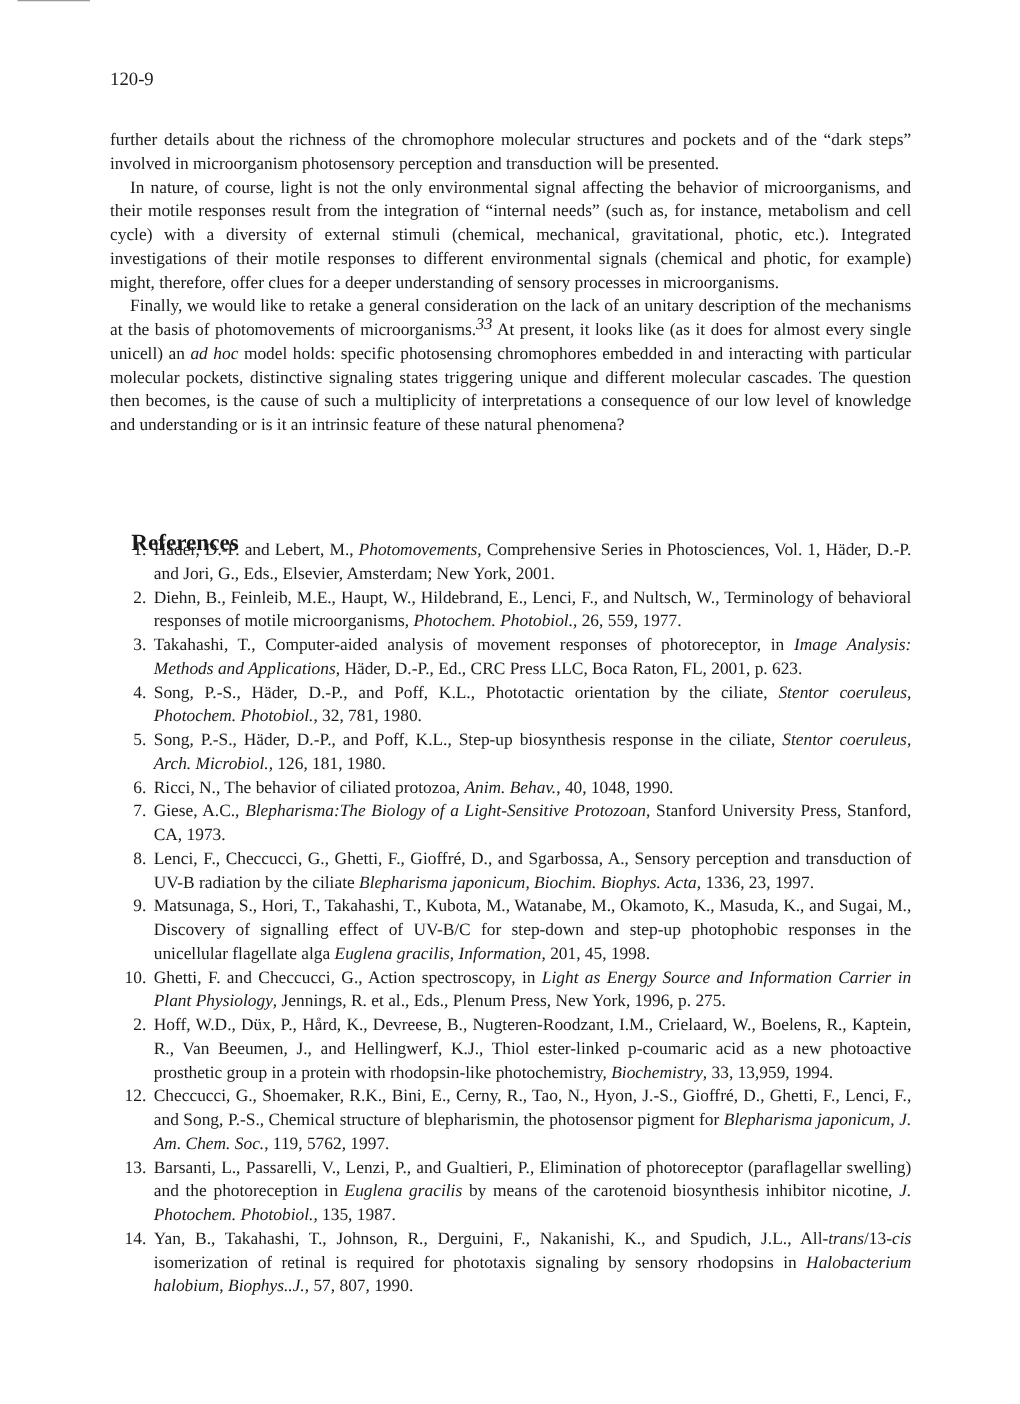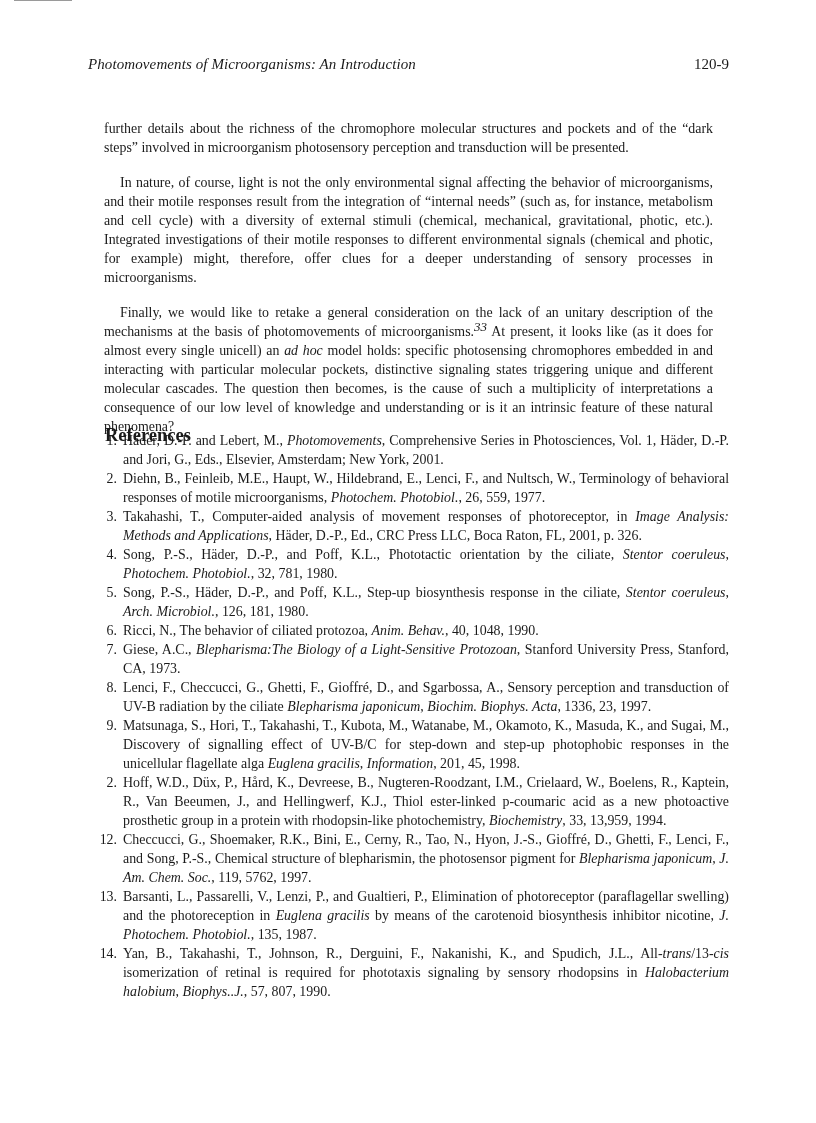--- a/index.html
+++ b/index.html
@@ -7,54 +7,54 @@
          font-family: "Liberation Serif", "DejaVu Serif", serif; color: #1a1a1a; }
   .topmark { position: absolute; left: 14px; top: 0; width: 58px; height: 1px; background: #9a9a9a; }
   .header { position: absolute; left: 88px; top: 56px; width: 641px; height: 22px;
             display: flex; justify-content: space-between; align-items: baseline;
             font-size: 15px; }
   .running-title { font-style: italic; letter-spacing: 0.1px; }
   .page-num { font-size: 15px; }
   .page-num b { font-weight: normal; }
   .body { position: absolute; left: 88px; top: 103px; width: 641px;
           font-size: 13.9px; line-height: 19px; text-align: justify; }
-  .body p { margin: 16px; }
+  .body p { margin: 0; }
   .body p.indent { text-indent: 16px; }
   sup { font-size: 13px; line-height: 0; vertical-align: 5px; font-style: italic; }
   .refs-title { position: absolute; left: 88px; top: 408px; font-size: 18.5px; font-weight: bold; margin: 17px; }
   .refs { position: absolute; left: 88px; top: 431px; width: 641px; margin: 0; padding: 0;
           list-style: none; font-size: 13.9px; line-height: 19px; }
   .refs li { position: relative; padding-left: 35px; text-align: justify; }
   .refs li .num { position: absolute; left: 0; width: 29px; text-align: right; }
   i { }
 </style>
 </head>
 <body>
 
 <div class="topmark"></div>
 
 <header class="header">
-  <span class="running-title">Photomovements of Microorganisms: An Introduction</span>
   <span class="page-num"><b>120</b><span>-9</span></span>
 </header>
 
 <section class="body" id="body-text">
     <p><span>further details about the richness of the chromophore molecular structures and pockets and of the “dark steps” involved in microorganism photosensory perception and transduction will be presented.</span></p>
     <p class="indent"><span>In nature, of course, light is not the only environmental signal affecting the behavior of microorganisms, and their motile responses result from the integration of “internal needs” (such as, for instance, metabolism and cell cycle) with a diversity of external stimuli (chemical, mechanical, gravitational, photic, etc.). Integrated investigations of their motile responses to different environmental signals (chemical and photic, for example) might, therefore, offer clues for a deeper understanding of sensory processes in microorganisms.</span></p>
     <p class="indent"><span>Finally, we would like to retake a general consideration on the lack of an unitary description of the mechanisms at the basis of photomovements of microorganisms.</span><sup>33</sup><span> At present, it looks like (as it does for almost every single unicell) an </span><i>ad hoc</i><span> model holds: specific photosensing chromophores embedded in and interacting with particular molecular pockets, distinctive signaling states triggering unique and different molecular cascades. The question then becomes, is the cause of such a multiplicity of interpretations a consequence of our low level of knowledge and understanding or is it an intrinsic feature of these natural phenomena?</span></p>
   </section>
 
 <h2 class="refs-title">References</h2>
 <ol class="refs" id="refs-list">
     <li><span class="num">1.</span><span>Häder, D.-P. and Lebert, M., </span><i>Photomovements</i><span>, Comprehensive Series in Photosciences, Vol. 1, Häder, D.-P. and Jori, G., Eds., Elsevier, Amsterdam; New York, 2001.</span></li>
     <li><span class="num">2.</span><span>Diehn, B., Feinleib, M.E., Haupt, W., Hildebrand, E., Lenci, F., and Nultsch, W., Terminology of behavioral responses of motile microorganisms, </span><i>Photochem. Photobiol.</i><span>, 26, 559, 1977.</span></li>
-    <li><span class="num">3.</span><span>Takahashi, T., Computer-aided analysis of movement responses of photoreceptor, in </span><i>Image Analysis: Methods and Applications</i><span>, Häder, D.-P., Ed., CRC Press LLC, Boca Raton, FL, 2001, p. 326.</span></li>
+    <li><span class="num">3.</span><span>Takahashi, T., Computer-aided analysis of movement responses of photoreceptor, in </span><i>Image Analysis: Methods and Applications</i><span>, Häder, D.-P., Ed., CRC Press LLC, Boca Raton, FL, 2001, p. 623.</span></li>
     <li><span class="num">4.</span><span>Song, P.-S., Häder, D.-P., and Poff, K.L., Phototactic orientation by the ciliate, </span><i>Stentor coeruleus</i><span>, </span><i>Photochem. Photobiol.</i><span>, 32, 781, 1980.</span></li>
     <li><span class="num">5.</span><span>Song, P.-S., Häder, D.-P., and Poff, K.L., Step-up biosynthesis response in the ciliate, </span><i>Stentor coeruleus</i><span>, </span><i>Arch. Microbiol.</i><span>, 126, 181, 1980.</span></li>
     <li><span class="num">6.</span><span>Ricci, N., The behavior of ciliated protozoa, </span><i>Anim. Behav.</i><span>, 40, 1048, 1990.</span></li>
     <li><span class="num">7.</span><span>Giese, A.C., </span><i>Blepharisma:The Biology of a Light-Sensitive Protozoan</i><span>, Stanford University Press, Stanford, CA, 1973.</span></li>
     <li><span class="num">8.</span><span>Lenci, F., Checcucci, G., Ghetti, F., Gioffré, D., and Sgarbossa, A., Sensory perception and transduction of UV-B radiation by the ciliate </span><i>Blepharisma japonicum</i><span>, </span><i>Biochim. Biophys. Acta</i><span>, 1336, 23, 1997.</span></li>
     <li><span class="num">9.</span><span>Matsunaga, S., Hori, T., Takahashi, T., Kubota, M., Watanabe, M., Okamoto, K., Masuda, K., and Sugai, M., Discovery of signalling effect of UV-B/C for step-down and step-up photophobic responses in the unicellular flagellate alga </span><i>Euglena gracilis</i><span>, </span><i>Information</i><span>, 201, 45, 1998.</span></li>
+    <li><span class="num">10.</span><span>Ghetti, F. and Checcucci, G., Action spectroscopy, in </span><i>Light as Energy Source and Information Carrier in Plant Physiology</i><span>, Jennings, R. et al., Eds., Plenum Press, New York, 1996, p. 275.</span></li>
     <li><span class="num">2.</span><span>Hoff, W.D., Düx, P., Hård, K., Devreese, B., Nugteren-Roodzant, I.M., Crielaard, W., Boelens, R., Kaptein, R., Van Beeumen, J., and Hellingwerf, K.J., Thiol ester-linked p-coumaric acid as a new photoactive prosthetic group in a protein with rhodopsin-like photochemistry, </span><i>Biochemistry</i><span>, 33, 13,959, 1994.</span></li>
     <li><span class="num">12.</span><span>Checcucci, G., Shoemaker, R.K., Bini, E., Cerny, R., Tao, N., Hyon, J.-S., Gioffré, D., Ghetti, F., Lenci, F., and Song, P.-S., Chemical structure of blepharismin, the photosensor pigment for </span><i>Blepharisma japonicum</i><span>, </span><i>J. Am. Chem. Soc.</i><span>, 119, 5762, 1997.</span></li>
     <li><span class="num">13.</span><span>Barsanti, L., Passarelli, V., Lenzi, P., and Gualtieri, P., Elimination of photoreceptor (paraflagellar swelling) and the photoreception in </span><i>Euglena gracilis</i><span> by means of the carotenoid biosynthesis inhibitor nicotine, </span><i>J. Photochem. Photobiol.</i><span>, 135, 1987.</span></li>
     <li><span class="num">14.</span><span>Yan, B., Takahashi, T., Johnson, R., Derguini, F., Nakanishi, K., and Spudich, J.L., All-</span><i>trans</i><span>/13-</span><i>cis</i><span> isomerization of retinal is required for phototaxis signaling by sensory rhodopsins in </span><i>Halobacterium halobium</i><span>, </span><i>Biophys..J.</i><span>, 57, 807, 1990.</span></li>
   </ol>
 
 </body></html>

